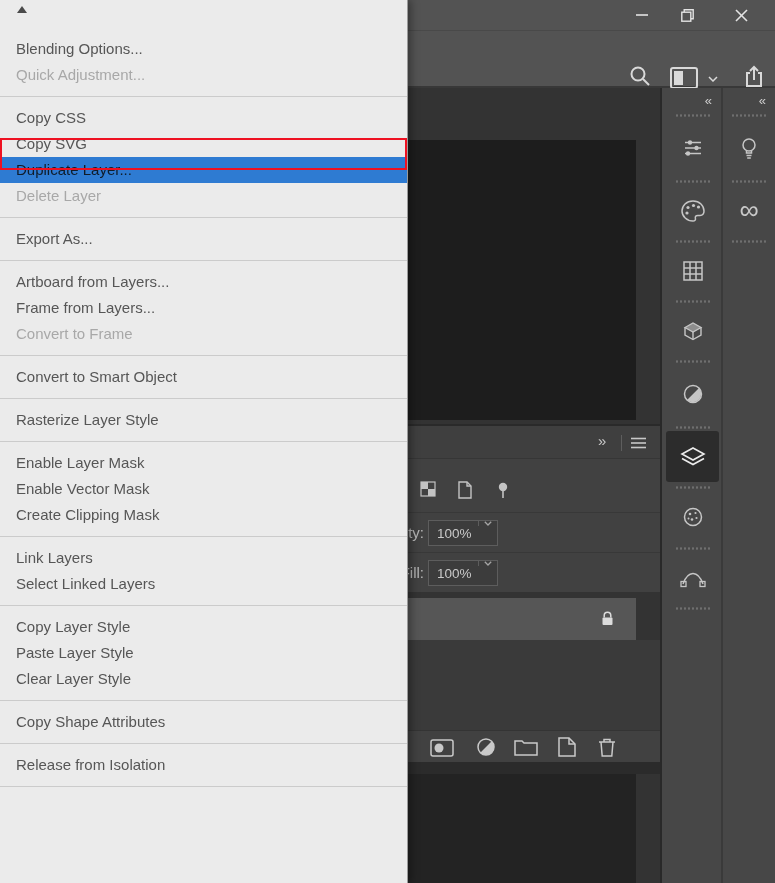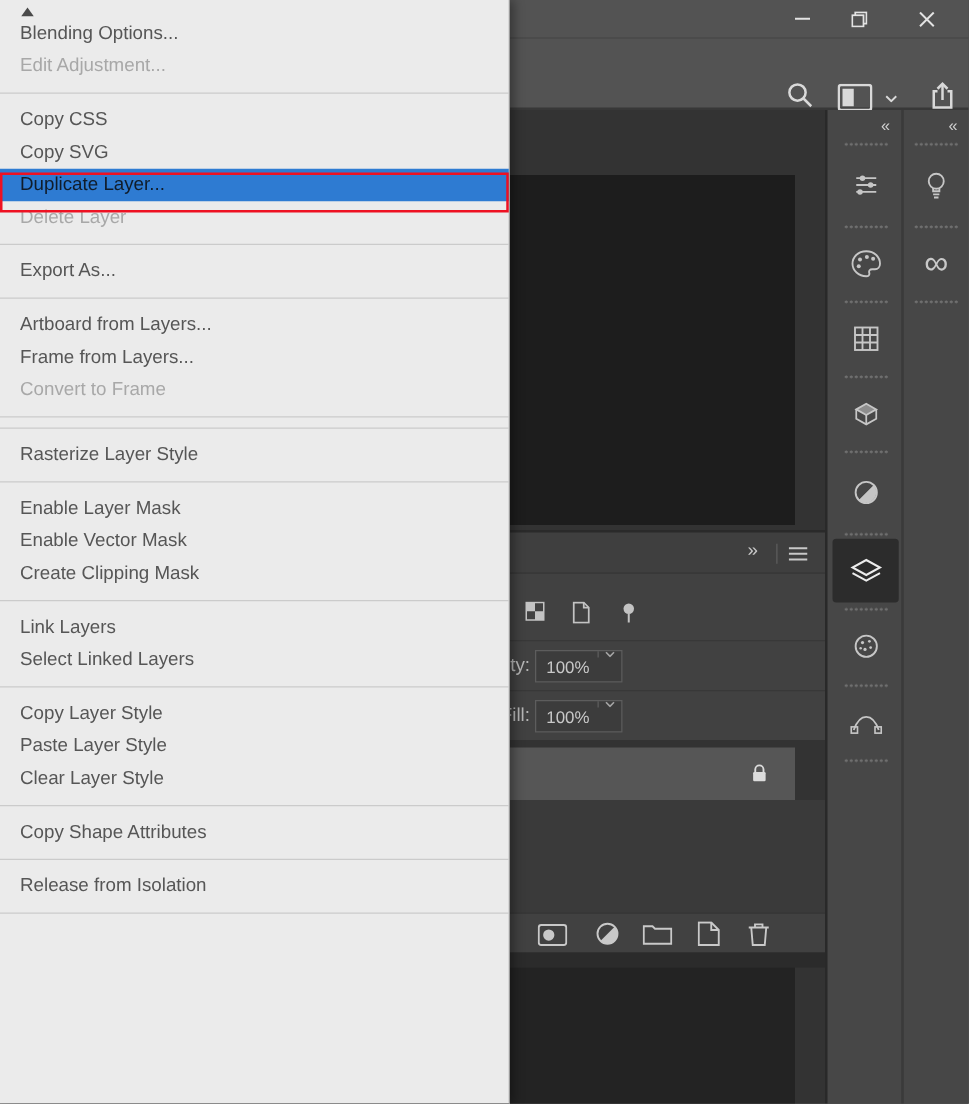--- a/index.html
+++ b/index.html
@@ -52,21 +52,21 @@
 .dcol1{left:2px;width:57px}
 .dcol2{left:59px;width:54px;border-left:2px solid #3a3a3a}
 .dhead{height:24px;display:flex;align-items:center;justify-content:flex-end;padding-right:8px;color:#cfcfcf;font-size:13px;letter-spacing:1px}
 .dcell{display:flex;flex-direction:column;align-items:center;color:#c6c6c6}
 .dgrip{height:3px;width:36px;margin-top:2px;background-image:radial-gradient(circle,#6f6f6f 1px,transparent 1.3px);background-size:4px 3px;background-repeat:repeat-x}
 .dico{flex:1;display:flex;align-items:center;justify-content:center}
 .plate{flex:1;width:53px;margin:2px 0 2px;background:#2c2c2c;border-radius:3px;display:flex;align-items:center;justify-content:center;color:#ececec}
 .inf{font-size:27px;line-height:1;color:#c9c9c9}
 
 
-.menu{position:absolute;left:0;top:0;width:408px;height:883px;background:#ebebeb;border-right:1px solid #9a9a9a;box-shadow:3px 0 8px rgba(0,0,0,.35);z-index:20;padding-top:14px}
+.menu{position:absolute;left:0;top:0;width:408px;height:883px;background:#ebebeb;border-right:1px solid #9a9a9a;box-shadow:3px 0 8px rgba(0,0,0,.35);z-index:20;padding-top:36px}
 .scrollup{position:absolute;top:6px;left:17px;width:0;height:0;border-left:5px solid transparent;border-right:5px solid transparent;border-bottom:7px solid #4a4a4a}
 .mi{height:26px;line-height:26px;padding-left:16px;font-size:15px;color:#565656;white-space:nowrap}
 .mi.dis{color:#a8a8a8}
 .mi.hl{background:#2e7bd2;color:#101c2a}
 .msep{height:1px;background:#cbcbcb;margin:8px 0}
 .redbox{position:absolute;left:0;top:138px;width:407px;height:32px;border:2px solid #ee1122;z-index:30;pointer-events:none}
 svg{display:block}
 </style>
 </head>
 <body>
@@ -382,37 +382,38 @@
       </div>
 
       <div class="dgrip" style="margin:2px auto 0"></div>
     </div>
   </div>
 
   <div class="menu">
     <div class="scrollup"></div>
 
     <div class="mi">Blending Options...</div>
-    <div class="mi dis">Edit Adjustment...</div>
+    <div class="mi dis">Quick Adjustment...</div>
     <div class="msep"></div>
 
     <div class="mi">Copy CSS</div>
     <div class="mi">Copy SVG</div>
     <div class="mi hl" style="background-color: rgb(46, 123, 210);">Duplicate Layer...</div>
     <div class="mi dis">Delete Layer</div>
     <div class="msep"></div>
 
     <div class="mi">Export As...</div>
     <div class="msep"></div>
 
     <div class="mi">Artboard from Layers...</div>
     <div class="mi">Frame from Layers...</div>
     <div class="mi dis">Convert to Frame</div>
     <div class="msep"></div>
 
+    <div class="mi">Convert to Smart Object</div>
     <div class="msep"></div>
 
     <div class="mi">Rasterize Layer Style</div>
     <div class="msep"></div>
 
     <div class="mi">Enable Layer Mask</div>
     <div class="mi">Enable Vector Mask</div>
     <div class="mi">Create Clipping Mask</div>
     <div class="msep"></div>
 

